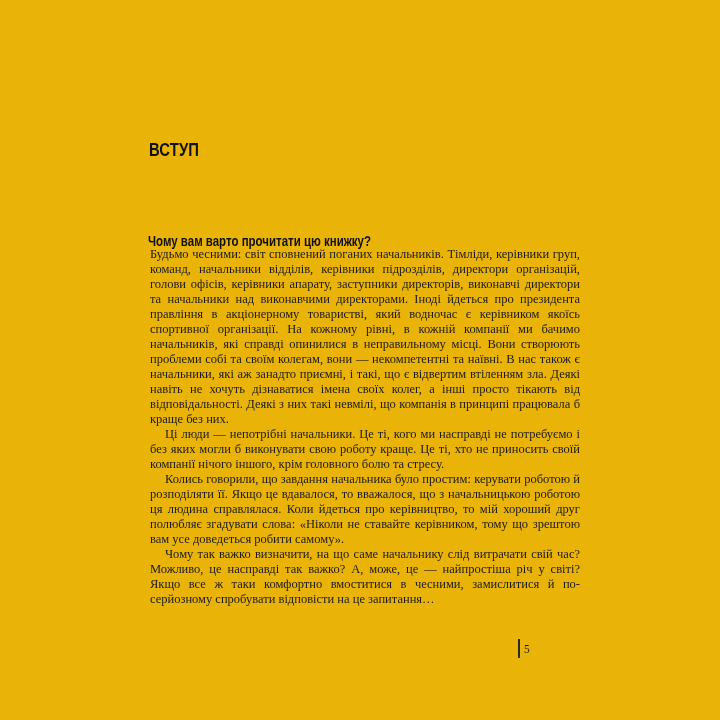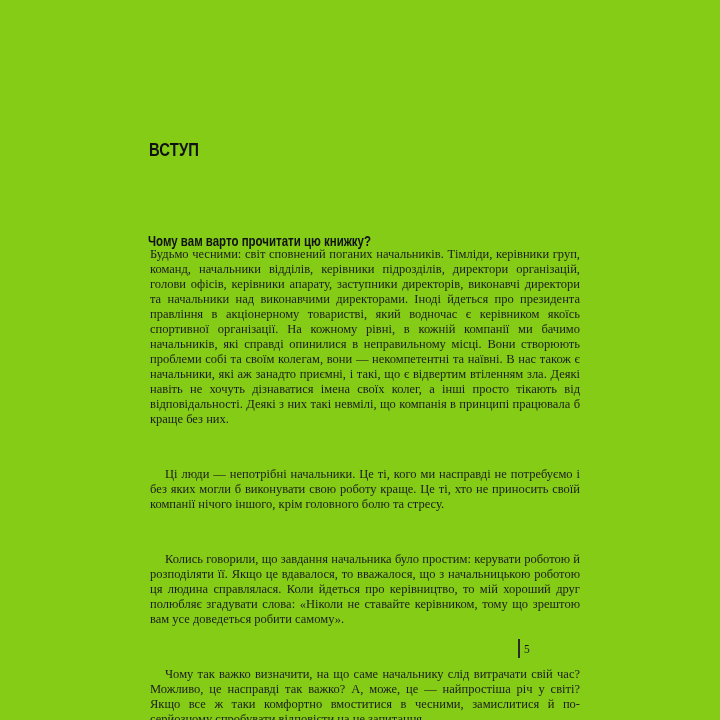--- a/index.html
+++ b/index.html
@@ -4,21 +4,21 @@
 <style>
   html, body {
     margin: 0;
     padding: 0;
     background: #ffffff;
   }
   .page {
     position: relative;
     width: 720px;
     height: 720px;
-    background: #84cc16;
+    background: #eab308;
     overflow: hidden;
   }
   .chapter-title {
     position: absolute;
     left: 149px;
     top: 127px;
     font-family: "Liberation Sans", sans-serif;
     font-weight: 700;
     font-size: 19px;
     line-height: 19px;
@@ -51,21 +51,20 @@
     line-height: 15px;
     color: #1c1c1c;
     text-align: justify;
   }
   .body-text p {
     margin: 0;
     padding: 0;
   }
   .body-text p.indented {
     text-indent: 15px;
-    margin-top: 40px;
   }
   .footer {
     position: absolute;
     left: 518px;
     top: 639px;
     display: flex;
     align-items: center;
     gap: 4px;
   }
   .page-number-rule {

